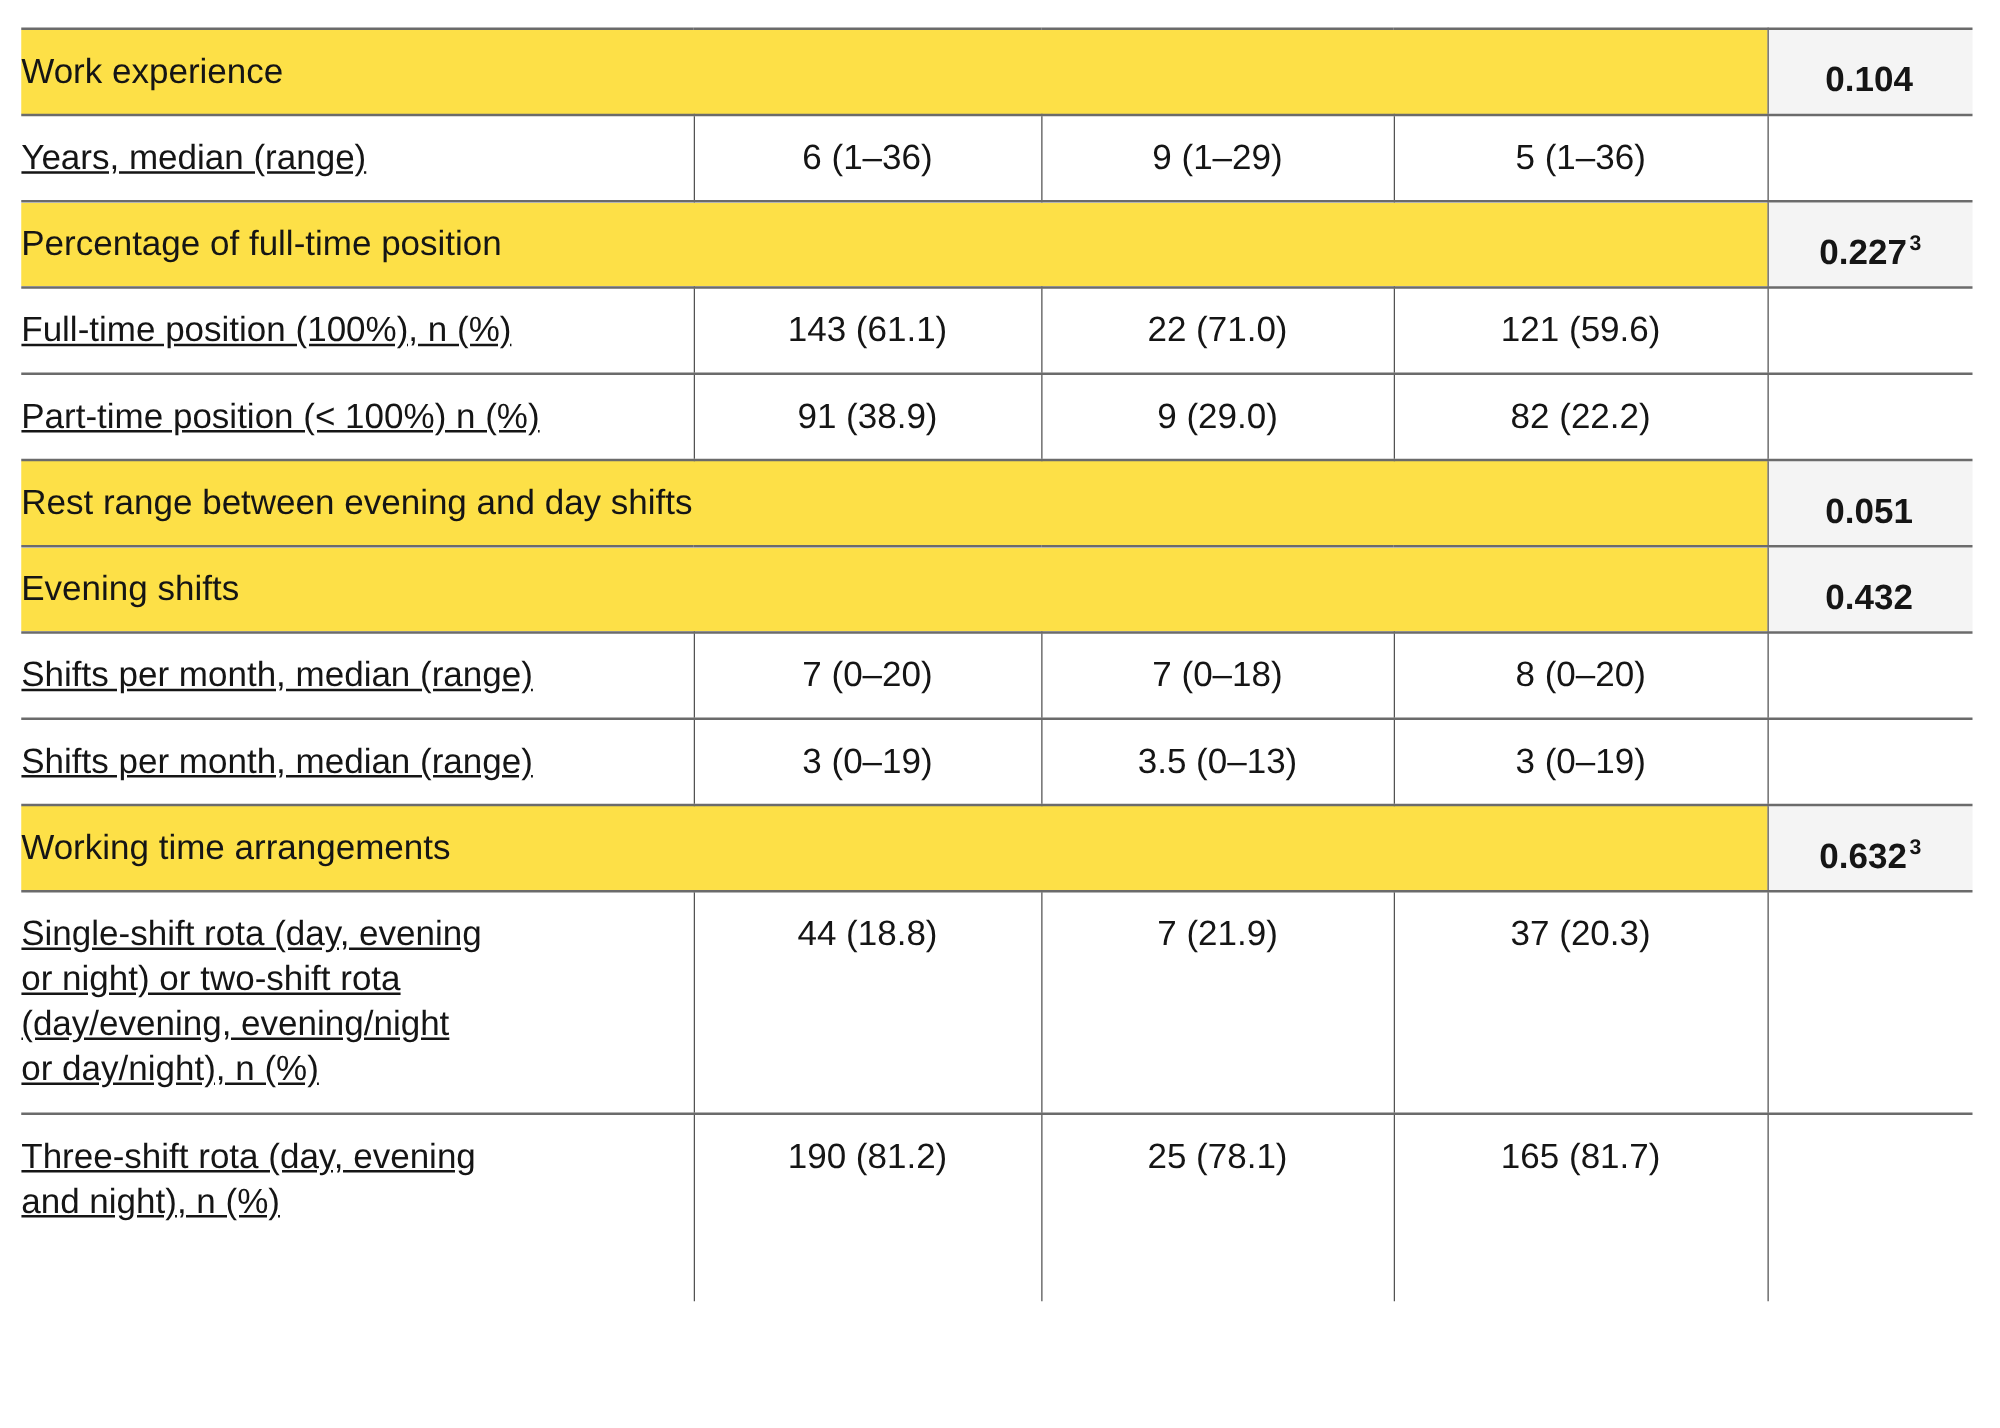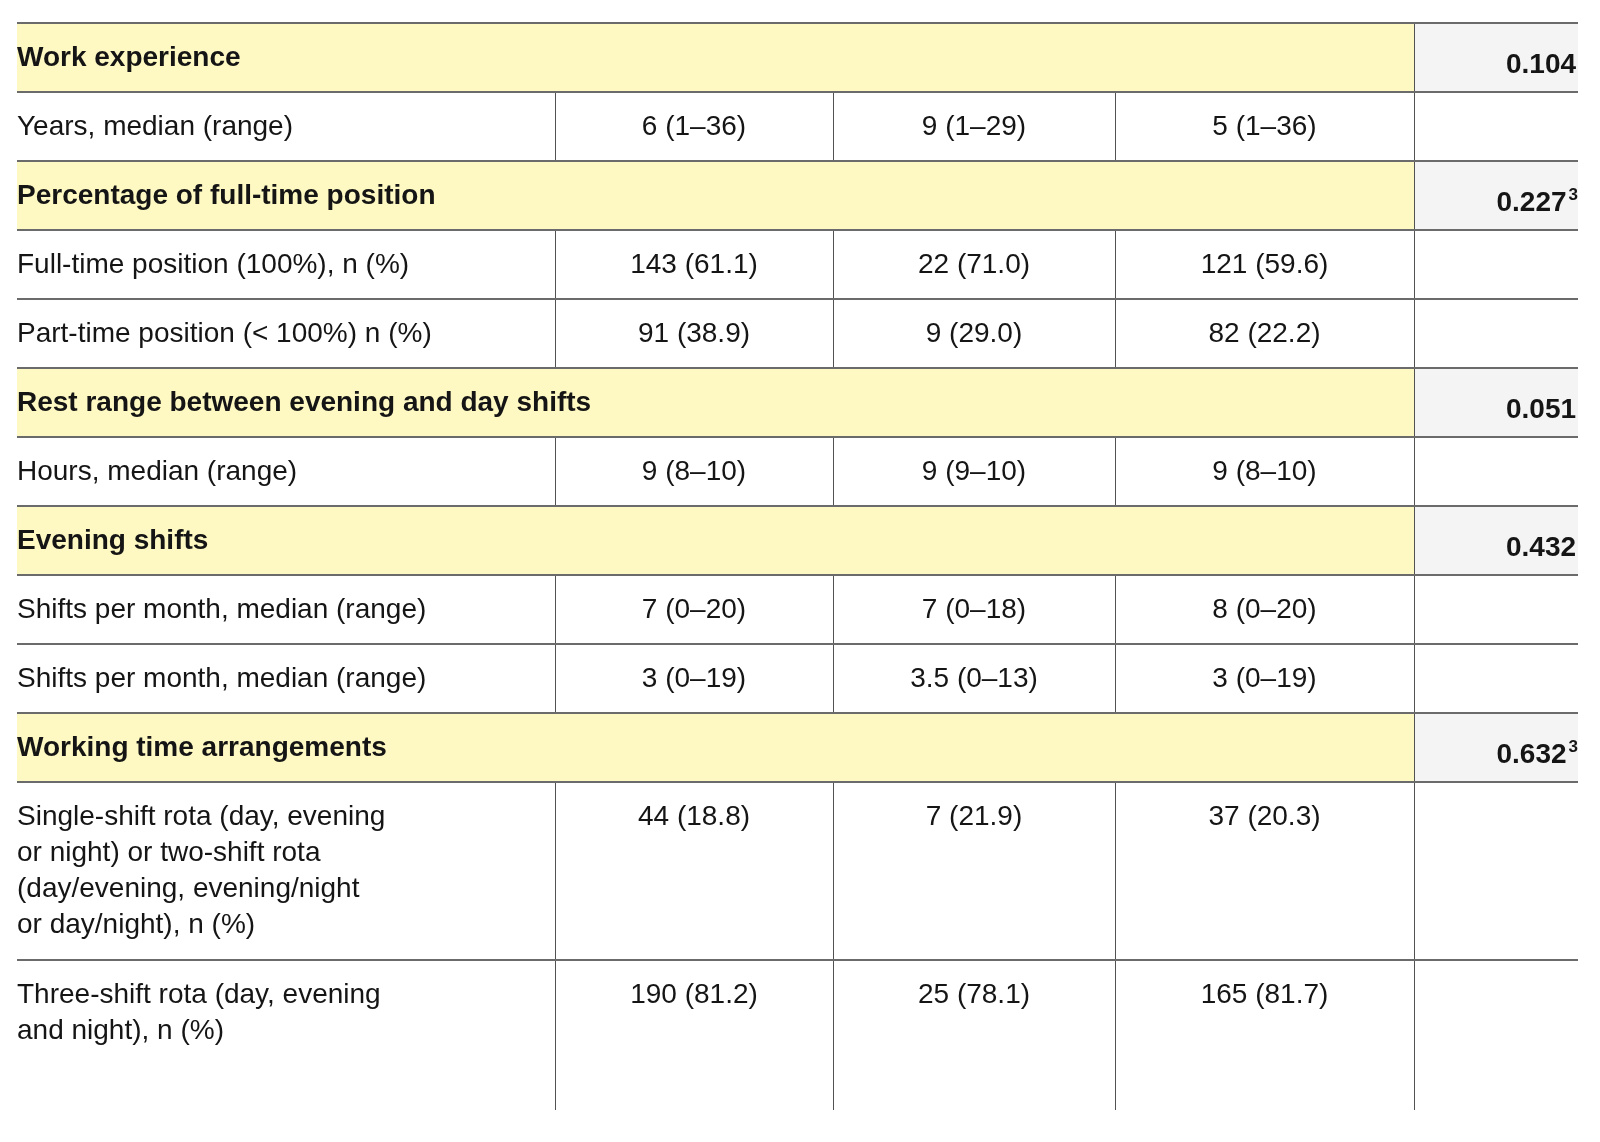--- a/index.html
+++ b/index.html
@@ -34,35 +34,36 @@
     vertical-align: top;
     padding: 15px 0 0 0;
     white-space: pre-line;
     overflow: hidden;
   }
   tr.row-single { height: 69px; }
   tr.row-tall   { height: 178px; margin-left: 31px; }
   tr.row-last   { height: 150px; }
 
   td.section-label {
-    background: #fef9c3;
-    font-weight: 700;
+    background: #fde047;
+    font-weight: 400;
     padding-left: 26px;
     padding-right: 10px;
   }
   td.section-p {
     background: #f4f4f4;
     font-weight: 700;
-    text-align: right;
+    text-align: center;
     padding-right: 20px;
     border-left: 1.5px solid #525252;
   }
   td.row-label {
     padding-left: 45px;
     padding-right: 14px;
+    text-decoration: underline;
   }
   td.value-cell {
     text-align: center;
     padding-right: 19px;
     border-left: 1.5px solid #525252;
   }
   td.p-empty {
     border-left: 1.5px solid #525252;
   }
   .sup-mark {
@@ -115,27 +116,20 @@
       <td class="value-cell">91 (38.9)</td>
       <td class="value-cell">9 (29.0)</td>
       <td class="value-cell">82 (22.2)</td>
       <td class="p-empty"></td>
     </tr>
 
     <tr class="row-single">
       <td class="section-label" colspan="4">Rest range between evening and day shifts</td>
       <td class="section-p"><span>0.051</span><span class="sup-mark"></span></td>
     </tr>
-    <tr class="row-single">
-      <td class="row-label">Hours, median (range)</td>
-      <td class="value-cell">9 (8–10)</td>
-      <td class="value-cell">9 (9–10)</td>
-      <td class="value-cell">9 (8–10)</td>
-      <td class="p-empty"></td>
-    </tr>
 
     <tr class="row-single">
       <td class="section-label" colspan="4">Evening shifts</td>
       <td class="section-p"><span>0.432</span><span class="sup-mark"></span></td>
     </tr>
     <tr class="row-single">
       <td class="row-label">Shifts per month, median (range)</td>
       <td class="value-cell">7 (0–20)</td>
       <td class="value-cell">7 (0–18)</td>
       <td class="value-cell">8 (0–20)</td>

